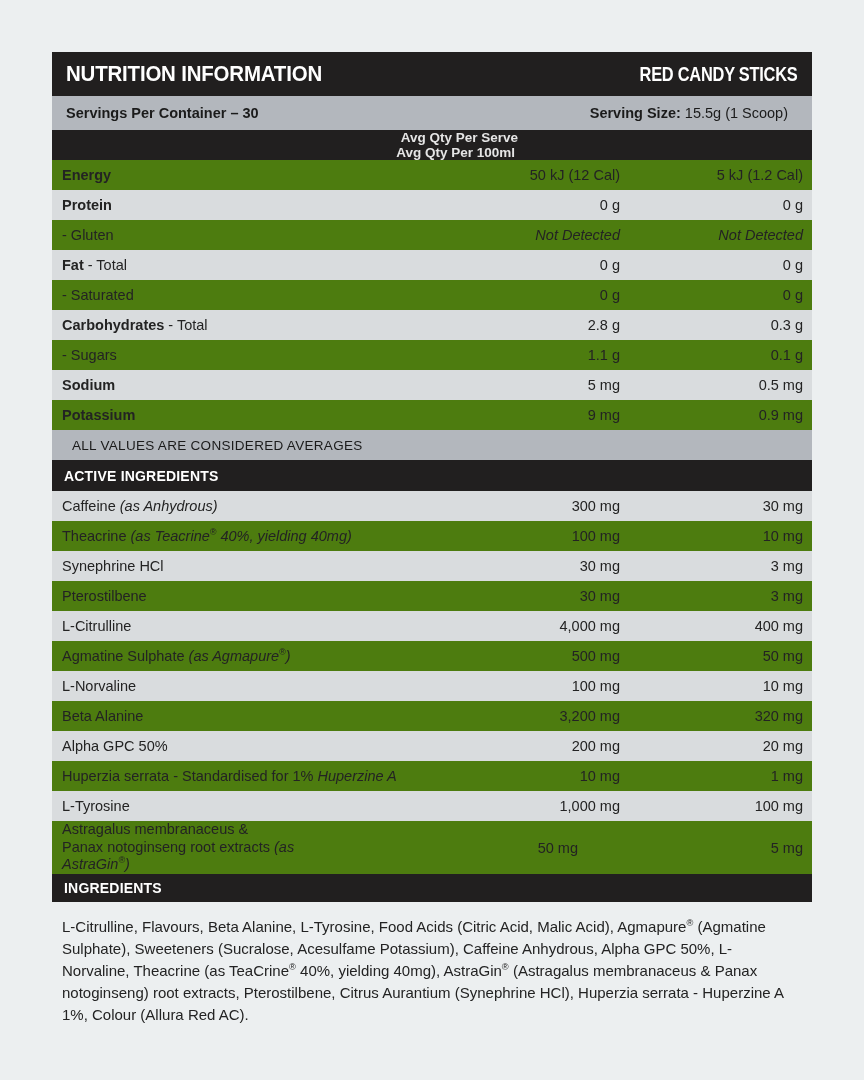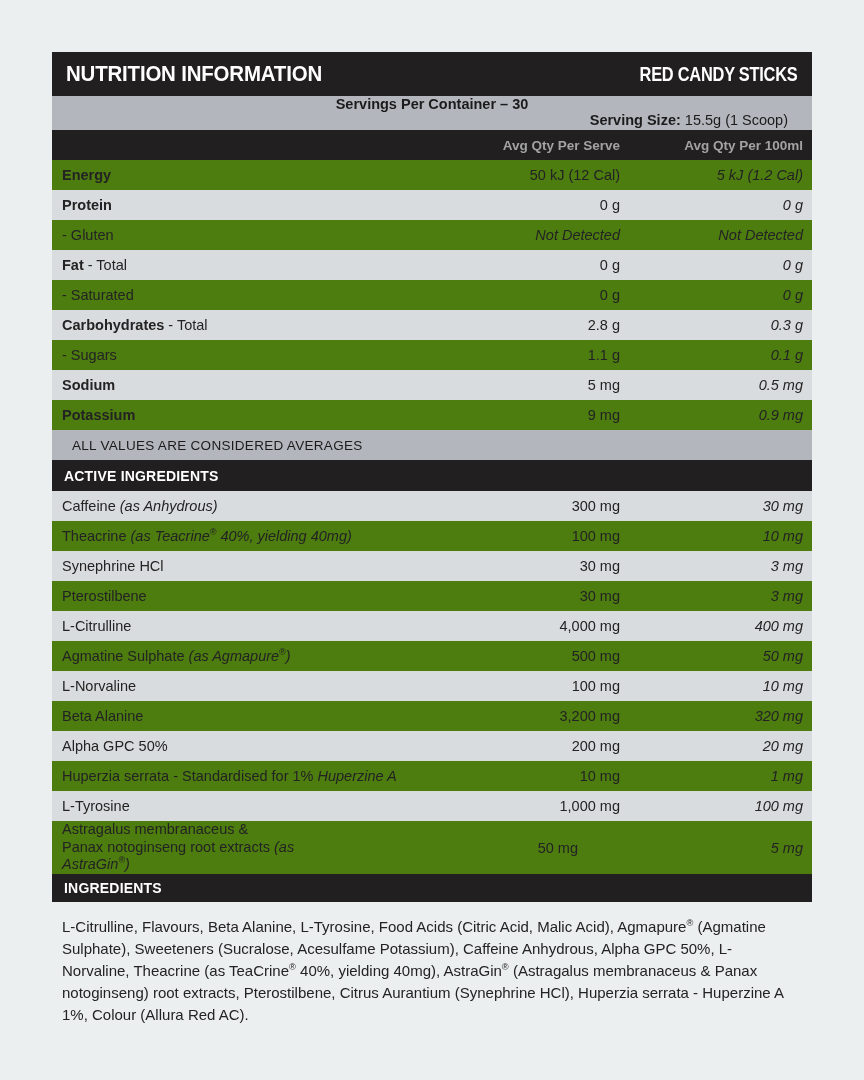--- a/index.html
+++ b/index.html
@@ -57,46 +57,46 @@
     transform-origin: right center;
   }
 
   
   .servings-bar {
     background: #b3b7bd;
     height: 34px;
     display: flex;
     align-items: center;
     box-sizing: border-box;
-    padding: 0 14px;
+    padding: 12px 14px;
     font-size: 14.5px;
     color: #1b1b1b;
-    flex-direction: column;
   }
   .servings-left {
     font-weight: bold;
     flex: 0 0 auto;
   }
   .servings-right {
     margin-left: auto;
     padding-right: 10px;
     white-space: nowrap;
   }
   .servings-right .lbl { font-weight: bold; }
 
   
   .col-head {
     background: #211f1f;
     height: 30px;
     display: flex;
     align-items: center;
-    color: #a3a3a3;
+    color: #e5e5e5;
     font-size: 13.5px;
     font-weight: bold;
     box-sizing: border-box;
+    flex-direction: column;
   }
   .col-head .spacer { flex: 1 1 auto; }
   .col-head .c1, .col-head .c2 {
     text-align: right;
     flex: 0 0 auto;
   }
   .col-head .c1 { width: 180px; padding-right: 8px; }
   .col-head .c2 { width: 175px; padding-right: 9px; }
 
   
@@ -114,21 +114,21 @@
   .row .name {
     flex: 1 1 auto;
     padding-left: 10px;
     padding-right: 6px;
   }
   .row .v1, .row .v2 {
     flex: 0 0 auto;
     text-align: right;
   }
   .row .v1 { width: 180px; padding-right: 8px; }
-  .row .v2 { width: 175px; padding-right: 9px; font-style: italic; }
+  .row .v2 { width: 175px; padding-right: 9px; }
   .b { font-weight: bold; }
   .i { font-style: italic; text-align: center; }
   .indent2 { padding-left: 34px; }
   sup.reg {
     font-size: 0.62em;
     vertical-align: super;
     line-height: 0;
   }
 
   

